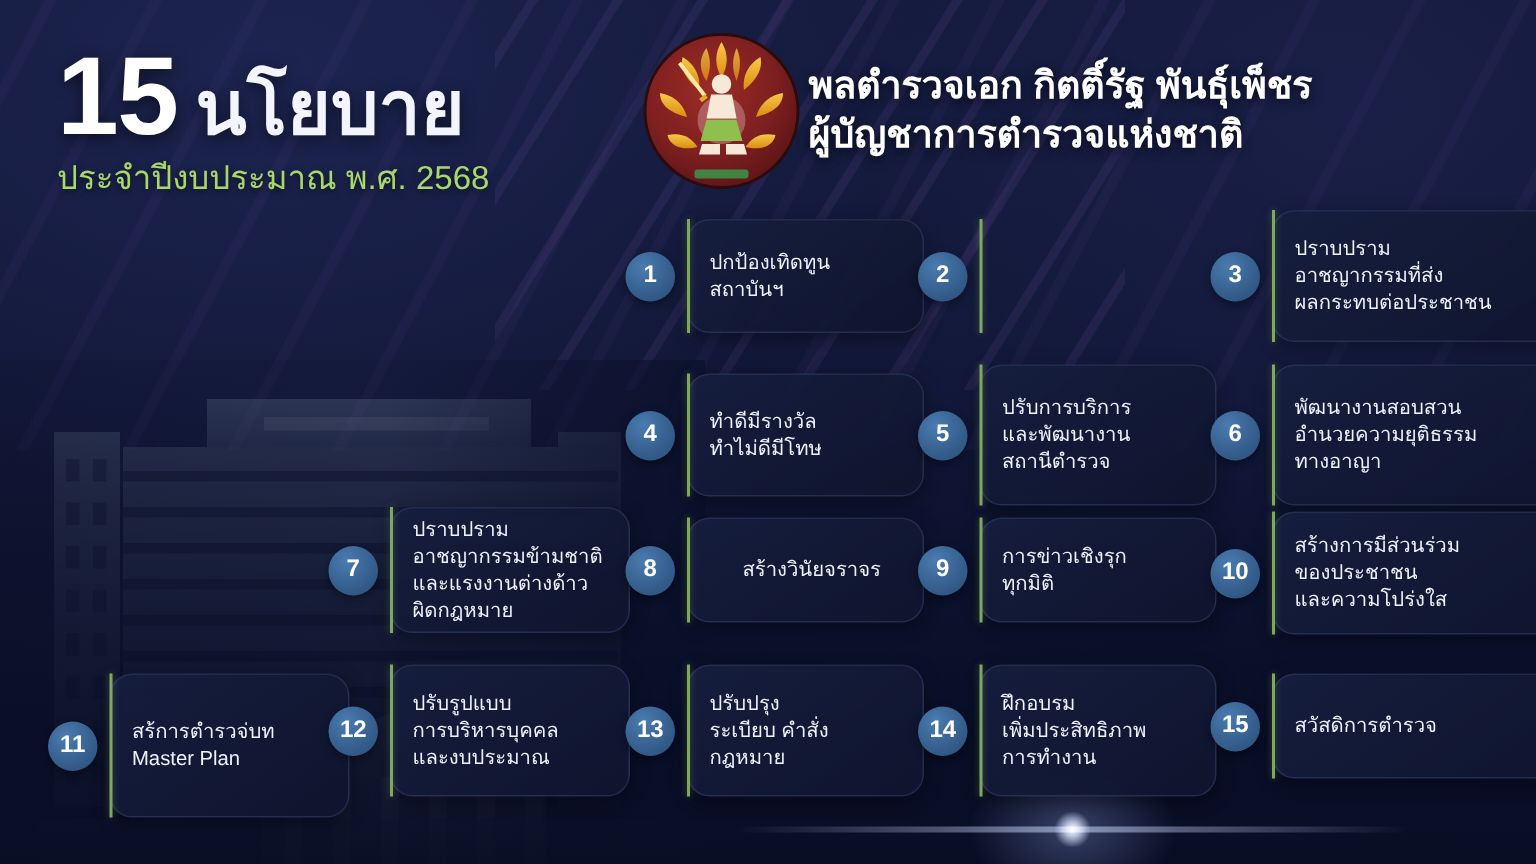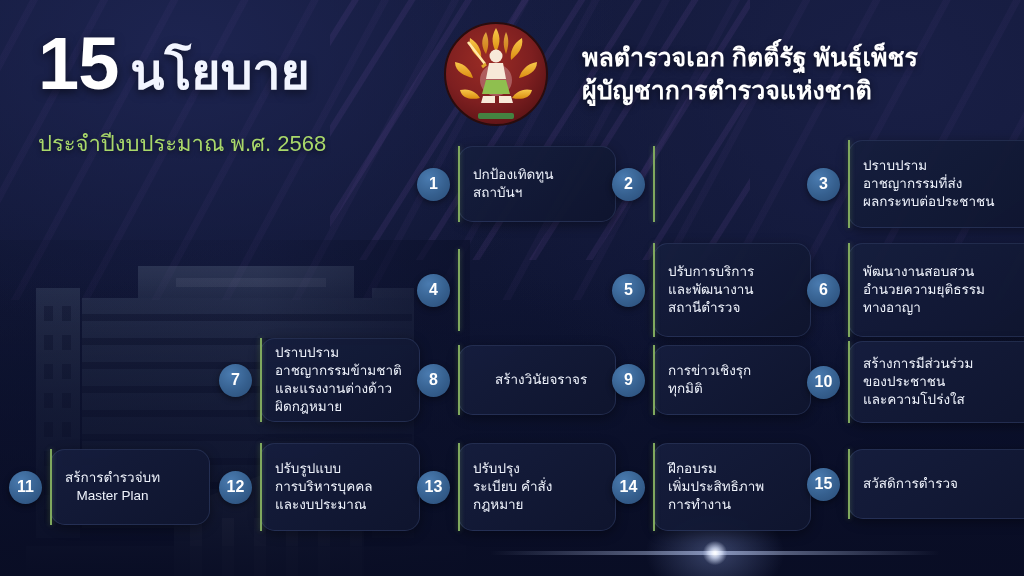--- a/index.html
+++ b/index.html
@@ -126,29 +126,29 @@
     font-size:50px; font-weight:bold; color:#f2f5ff; line-height:1;
     margin-left:12px; display:inline-block; vertical-align:baseline;
     text-shadow:0 3px 10px rgba(0,0,0,.55);
   }
   .sub-green {
     margin-top:12px;
     font-size:30px; font-weight:bold; color:#8ec63f; line-height:1.22;
     text-shadow:0 2px 6px rgba(0,0,0,.5);
   }
   .sub-year {
-    margin-top:25px;
+    margin-top:0;
     font-size:22px; color:#a9d86a; font-weight:normal;
     text-shadow:0 2px 5px rgba(0,0,0,.5);
   }
 
   
   .commander {
-    position:absolute; left:442px; top:20px; z-index:6;
-    display:flex; align-items:center; gap:32px;justify-content:flex-end;
+    position:absolute; left:427px; top:20px; z-index:6;
+    display:flex; align-items:center; gap:4px;justify-content:flex-end;
   }
   .emblem { position:relative; width:108px; height:108px; flex:0 0 108px; }
   .commander-text {
     color:#ffffff; font-weight:bold; font-size:25px; line-height:1.32;
     text-shadow:0 2px 7px rgba(0,0,0,.6);
   }
 
   
   .grid { position:absolute; inset:0; z-index:5; }
   .item { position:absolute; display:flex; align-items:center; }
@@ -336,20 +336,26 @@
           <div>
             <span>ปราบปราม</span>
             <span>อาชญากรรมที่ส่ง</span>
             <span>ผลกระทบต่อประชาชน</span>
           </div>
         </div>
       </div>
       <div class="item" style="left: 417px; top: 249px; height: 82px;">
         <div class="badge">4</div>
         <div class="accent"></div>
+        <div class="card" style="width: 158px;">
+          <div>
+            <span>ทำดีมีรางวัล</span>
+            <span>ทำไม่ดีมีโทษ</span>
+          </div>
+        </div>
       </div>
       <div class="item" style="left: 612px; top: 243px; height: 94px;">
         <div class="badge">5</div>
         <div class="accent"></div>
         <div class="card" style="width: 158px;">
           <div>
             <span>ปรับการบริการ</span>
             <span>และพัฒนางาน</span>
             <span>สถานีตำรวจ</span>
           </div>
@@ -401,21 +407,21 @@
         <div class="badge">10</div>
         <div class="accent"></div>
         <div class="card" style="width: 220px;">
           <div>
             <span>สร้างการมีส่วนร่วม</span>
             <span>ของประชาชน</span>
             <span>และความโปร่งใส</span>
           </div>
         </div>
       </div>
-      <div class="item" style="left: 9px; top: 449px; height: 76px; text-align: center;">
+      <div class="item" style="left: 32px; top: 449px; height: 96px;">
         <div class="badge">11</div>
         <div class="accent"></div>
         <div class="card" style="width: 160px;">
           <div>
             <span>สร้การตำรวจ่บท</span>
             <span>Master Plan</span>
           </div>
         </div>
       </div>
       <div class="item" style="left: 219px; top: 443px; height: 88px;">

